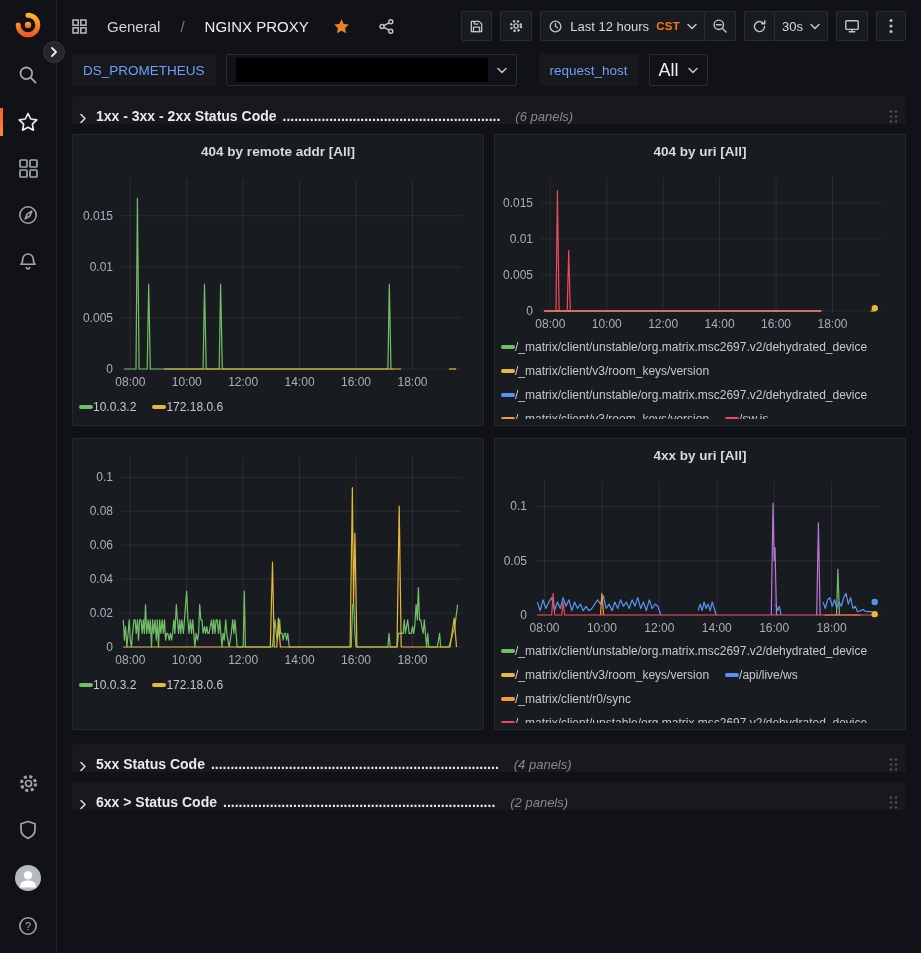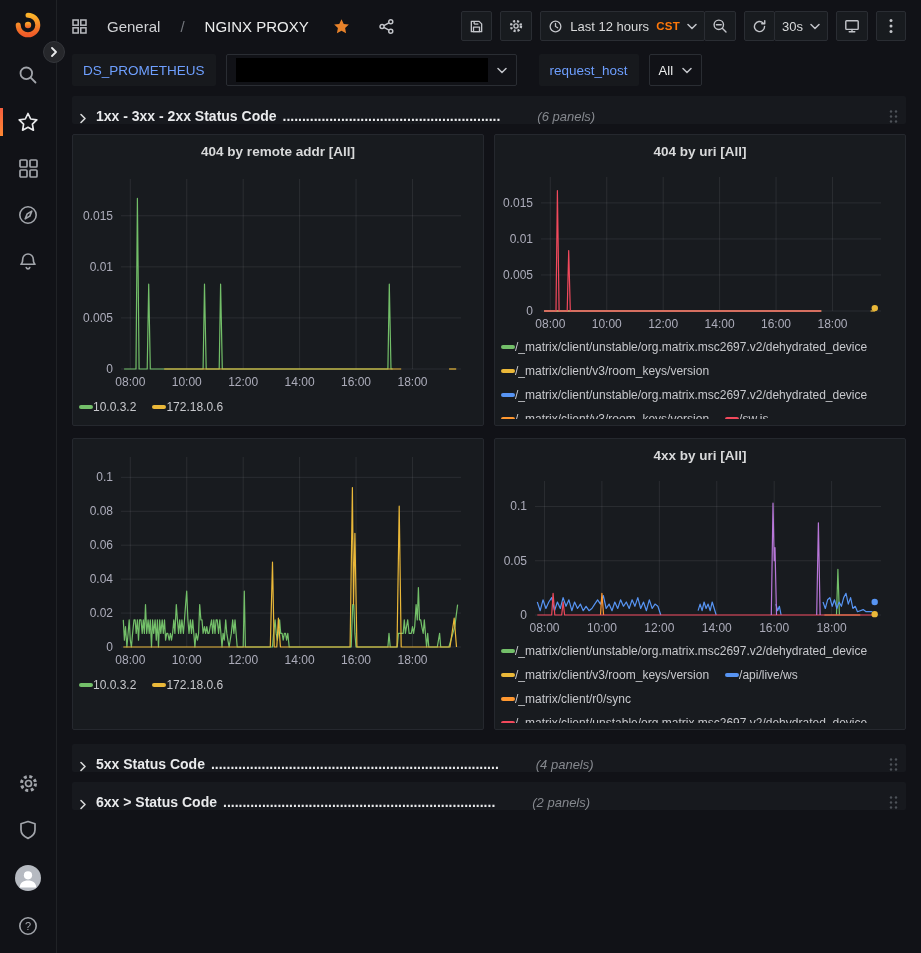--- a/index.html
+++ b/index.html
@@ -26,28 +26,28 @@
   .tgroup{display:flex}
   .tbtn{height:30px;min-width:30px;padding:0 7px;background:#181b1f;border:1px solid #2a2d33;border-radius:2px;display:flex;align-items:center;justify-content:center;gap:7px;color:#d8d9da;font-size:13px;cursor:pointer;box-sizing:border-box}
   .tgroup .tbtn+.tbtn{margin-left:-1px}
   .tz{color:#ff780a;font-weight:700;font-size:11.5px;letter-spacing:.3px}
   
   .varbar{display:flex;align-items:center;gap:10px;height:36px;margin-bottom:8px}
   .var-label{height:32px;display:flex;align-items:center;padding:0 11px;background:#17191d;border-radius:2px;font-size:13.5px;font-weight:500;color:#6e9fff;cursor:pointer}
   .var-select{height:32px;background:#111217;border:1px solid #2a2d33;border-radius:2px;display:flex;align-items:center;padding:0 9px;gap:9px;cursor:pointer;box-sizing:border-box}
   .redaction{width:252px;height:24px;background:#000}
   .ds-select{margin-right:12px}
-  .all-value{color:#eceded;font-size:13px}
+  .all-value{color:#eceded;font-size:18px}
   
   .row-header{height:28px;display:flex;align-items:flex-end;gap:9px;padding:0 8px 0 7px;margin-bottom:10px;cursor:pointer;border-radius:2px}
   .row-header.collapsed{background:#17191e}
   .row-header.expanded{background:transparent;height:26px;margin-top:2px}
   .row-title{font-weight:700;font-size:14px;color:#e9eaec;white-space:nowrap}
   .row-dots{font-weight:700;font-size:14px;color:#e9eaec;white-space:nowrap;margin-left:-3px;overflow:hidden}
-  .row-count{font-style:italic;color:#85888e;font-size:13px;margin-left:28px;white-space:nowrap}
+  .row-count{font-style:italic;color:#85888e;font-size:13px;margin-left:6px;white-space:nowrap}
   .row-drag{margin-left:auto;opacity:.85;cursor:grab}
   
   .panel-grid{display:grid;grid-template-columns:412px 412px;gap:12px 10px;margin-bottom:14px}
   .panel{background:#181b1f;border:1px solid #25282e;border-radius:2px;height:292px;display:flex;flex-direction:column;padding:4px 0 6px;box-sizing:border-box}
   .panel-title{height:26px;line-height:26px;text-align:center;font-size:13.5px;font-weight:600;color:#d8d9da;cursor:pointer;white-space:nowrap}
   .chart{flex:none;cursor:crosshair}
   .chart text{font-family:"Liberation Sans",sans-serif}
   .legend{display:flex;flex-wrap:wrap;overflow:hidden;flex:1;align-content:flex-start;padding-left:6px}
   .legend.single{flex-wrap:nowrap}
   .legend-item{display:flex;align-items:center;margin-right:16px;height:24px;flex:none;cursor:pointer}

